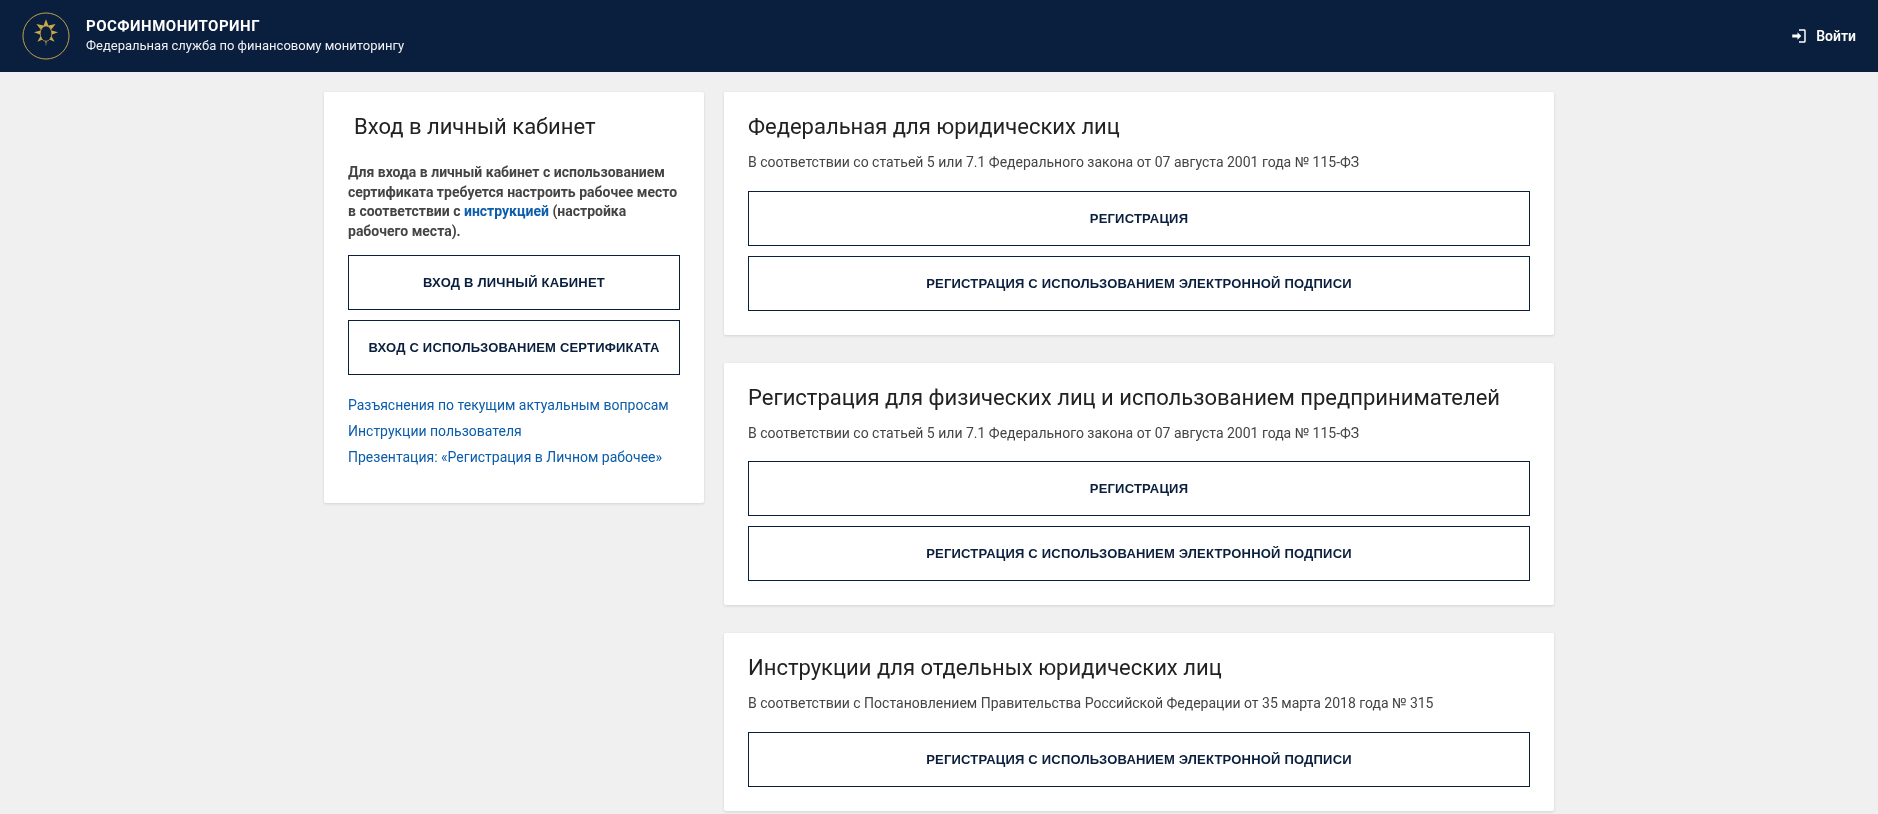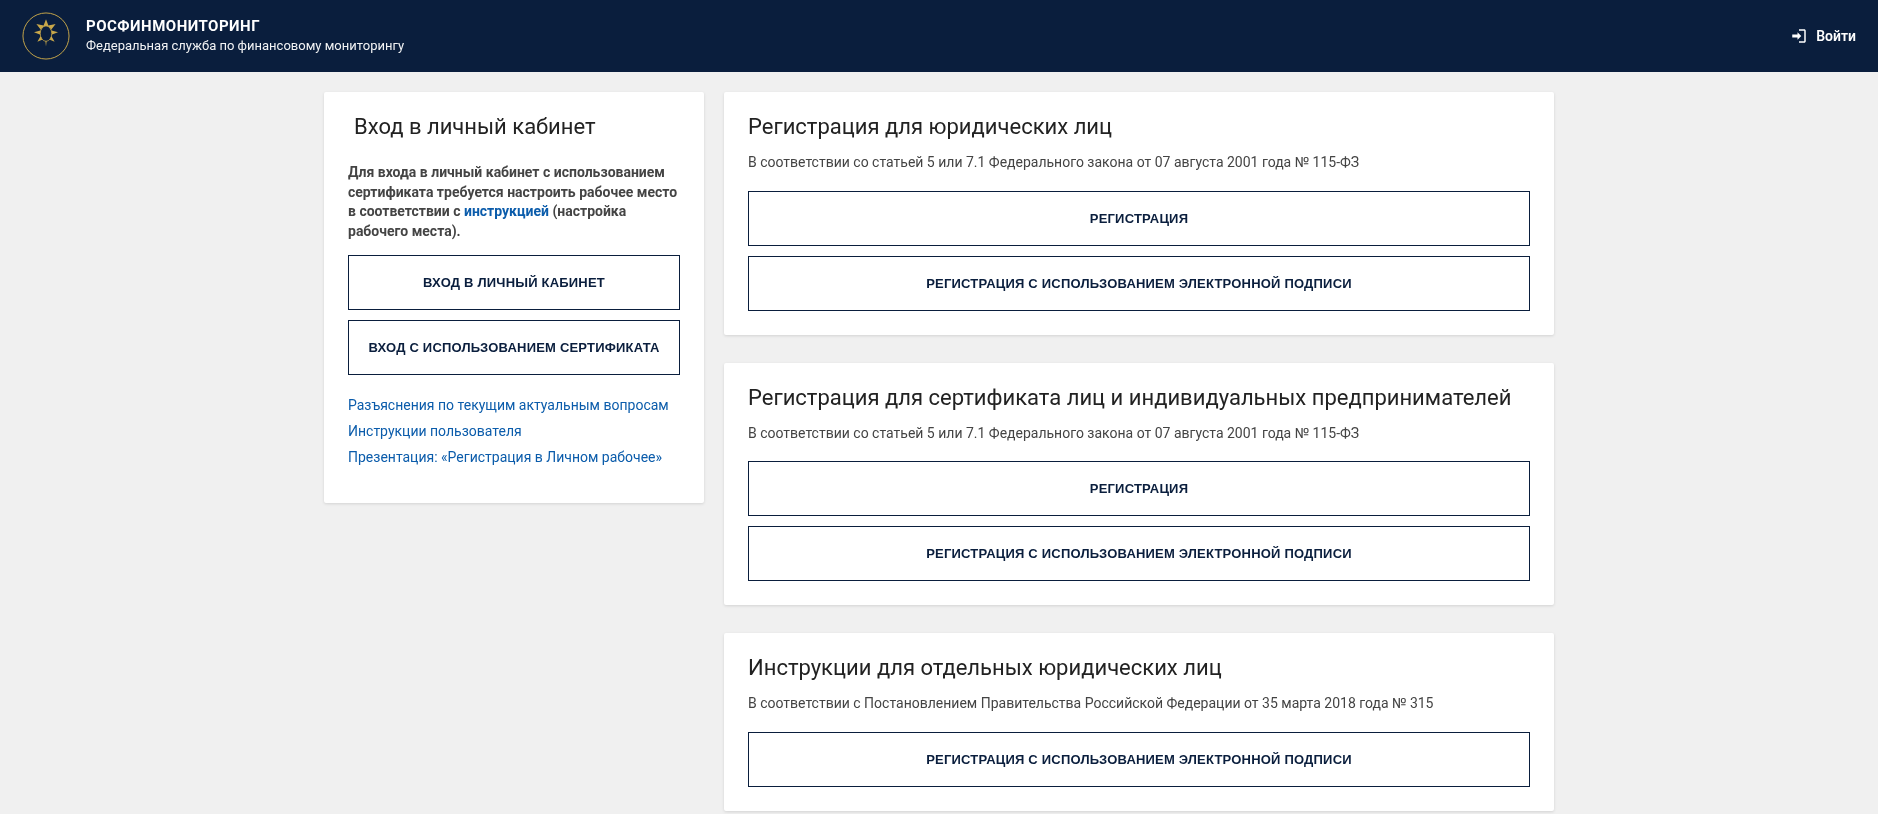--- a/index.html
+++ b/index.html
@@ -171,28 +171,28 @@
     <div class="links-group">
       <a class="link">Разъяснения по текущим актуальным вопросам</a>
       <a class="link">Инструкции пользователя</a>
       <a class="link">Презентация: «Регистрация в Личном рабочее»</a>
     </div>
   </div>
 
   <div class="right-col">
 
     <div class="card">
-      <h2 class="card-title">Регистрация для юридических лиц</h2>
+      <h2 class="card-title">Федеральная для юридических лиц</h2>
       <p class="card-desc">В соответствии со статьей 5 или 7.1 Федерального закона от 07 августа 2001 года № 115-ФЗ</p>
       <button class="btn">РЕГИСТРАЦИЯ</button>
       <button class="btn">РЕГИСТРАЦИЯ С ИСПОЛЬЗОВАНИЕМ ЭЛЕКТРОННОЙ ПОДПИСИ</button>
     </div>
 
     <div class="card">
-      <h2 class="card-title">Регистрация для сертификата лиц и индивидуальных предпринимателей</h2>
+      <h2 class="card-title">Регистрация для физических лиц и использованием предпринимателей</h2>
       <p class="card-desc">В соответствии со статьей 5 или 7.1 Федерального закона от 07 августа 2001 года № 115-ФЗ</p>
       <button class="btn">РЕГИСТРАЦИЯ</button>
       <button class="btn">РЕГИСТРАЦИЯ С ИСПОЛЬЗОВАНИЕМ ЭЛЕКТРОННОЙ ПОДПИСИ</button>
     </div>
 
     <div class="card">
       <h2 class="card-title">Инструкции для отдельных юридических лиц</h2>
       <p class="card-desc">В соответствии с Постановлением Правительства Российской Федерации от 35 марта 2018 года № 315</p>
       <button class="btn">РЕГИСТРАЦИЯ С ИСПОЛЬЗОВАНИЕМ ЭЛЕКТРОННОЙ ПОДПИСИ</button>
     </div>

